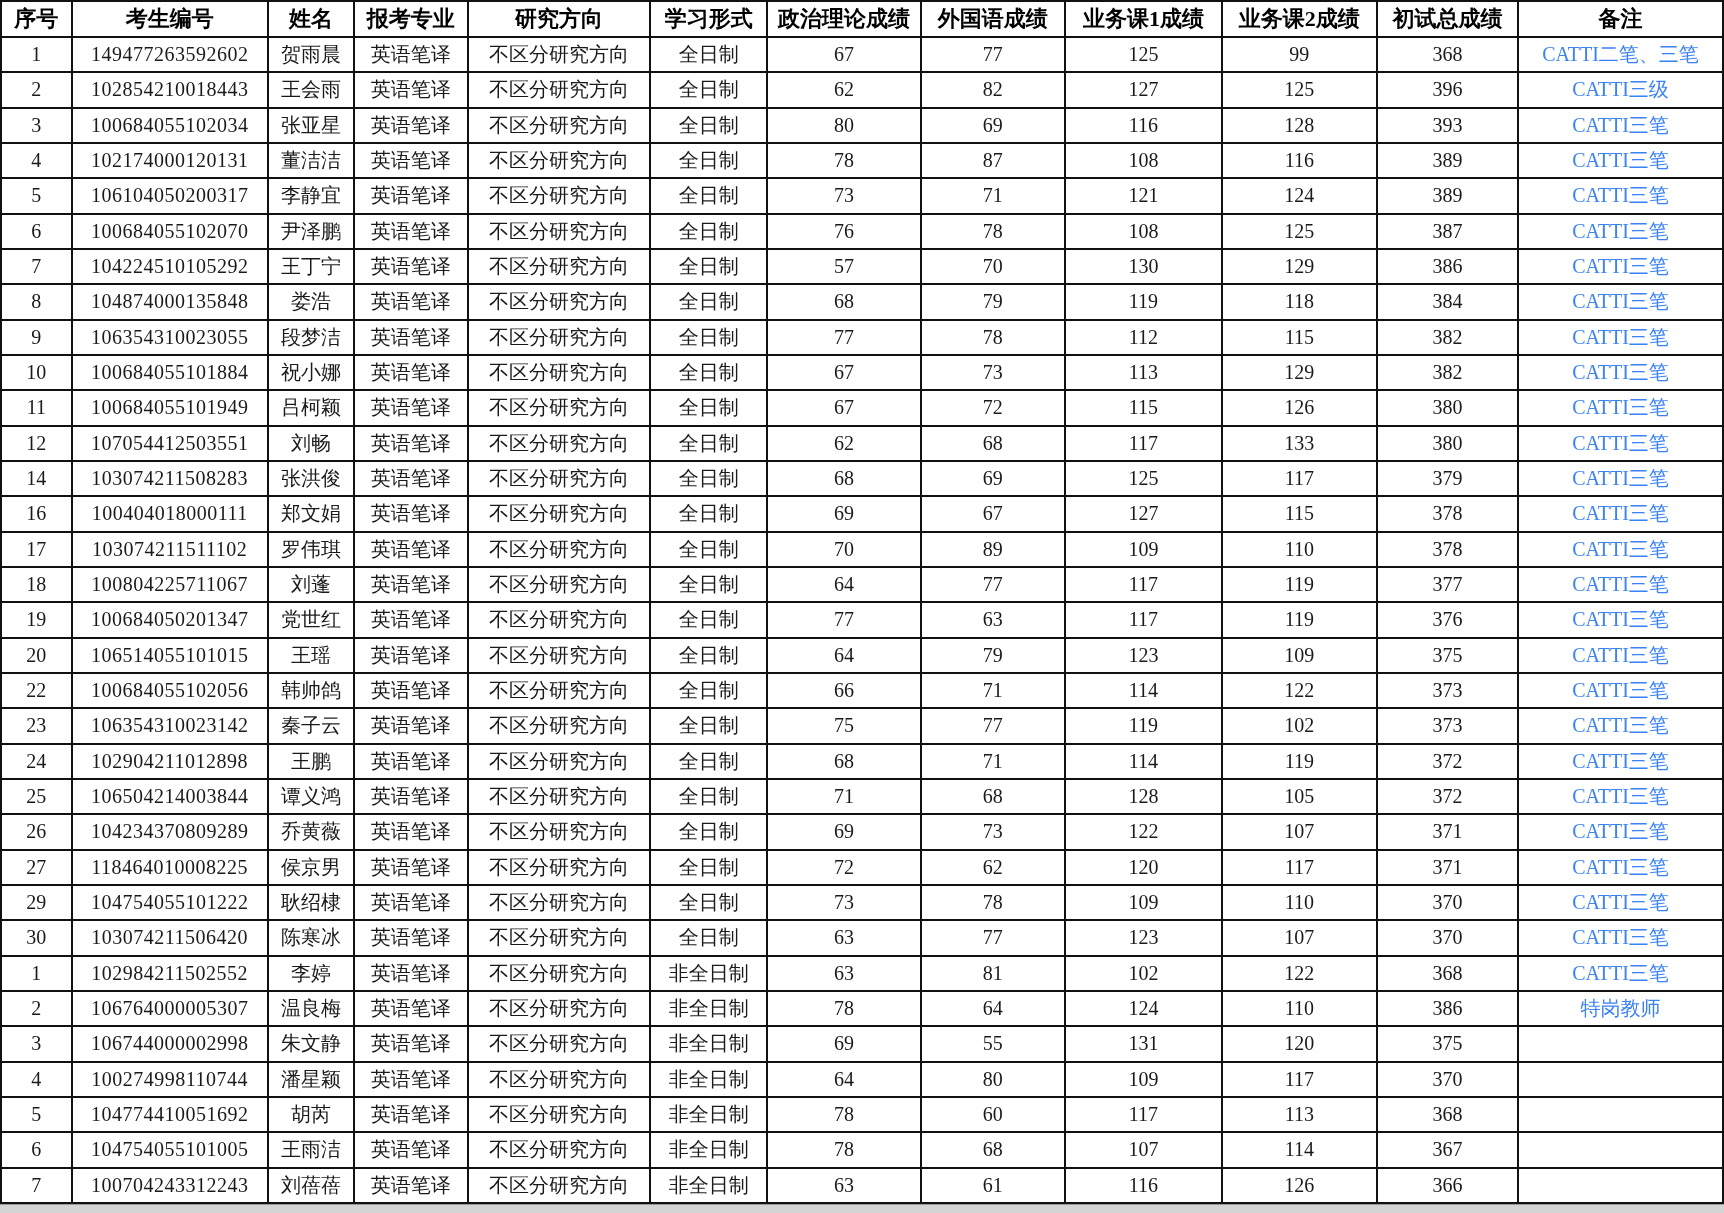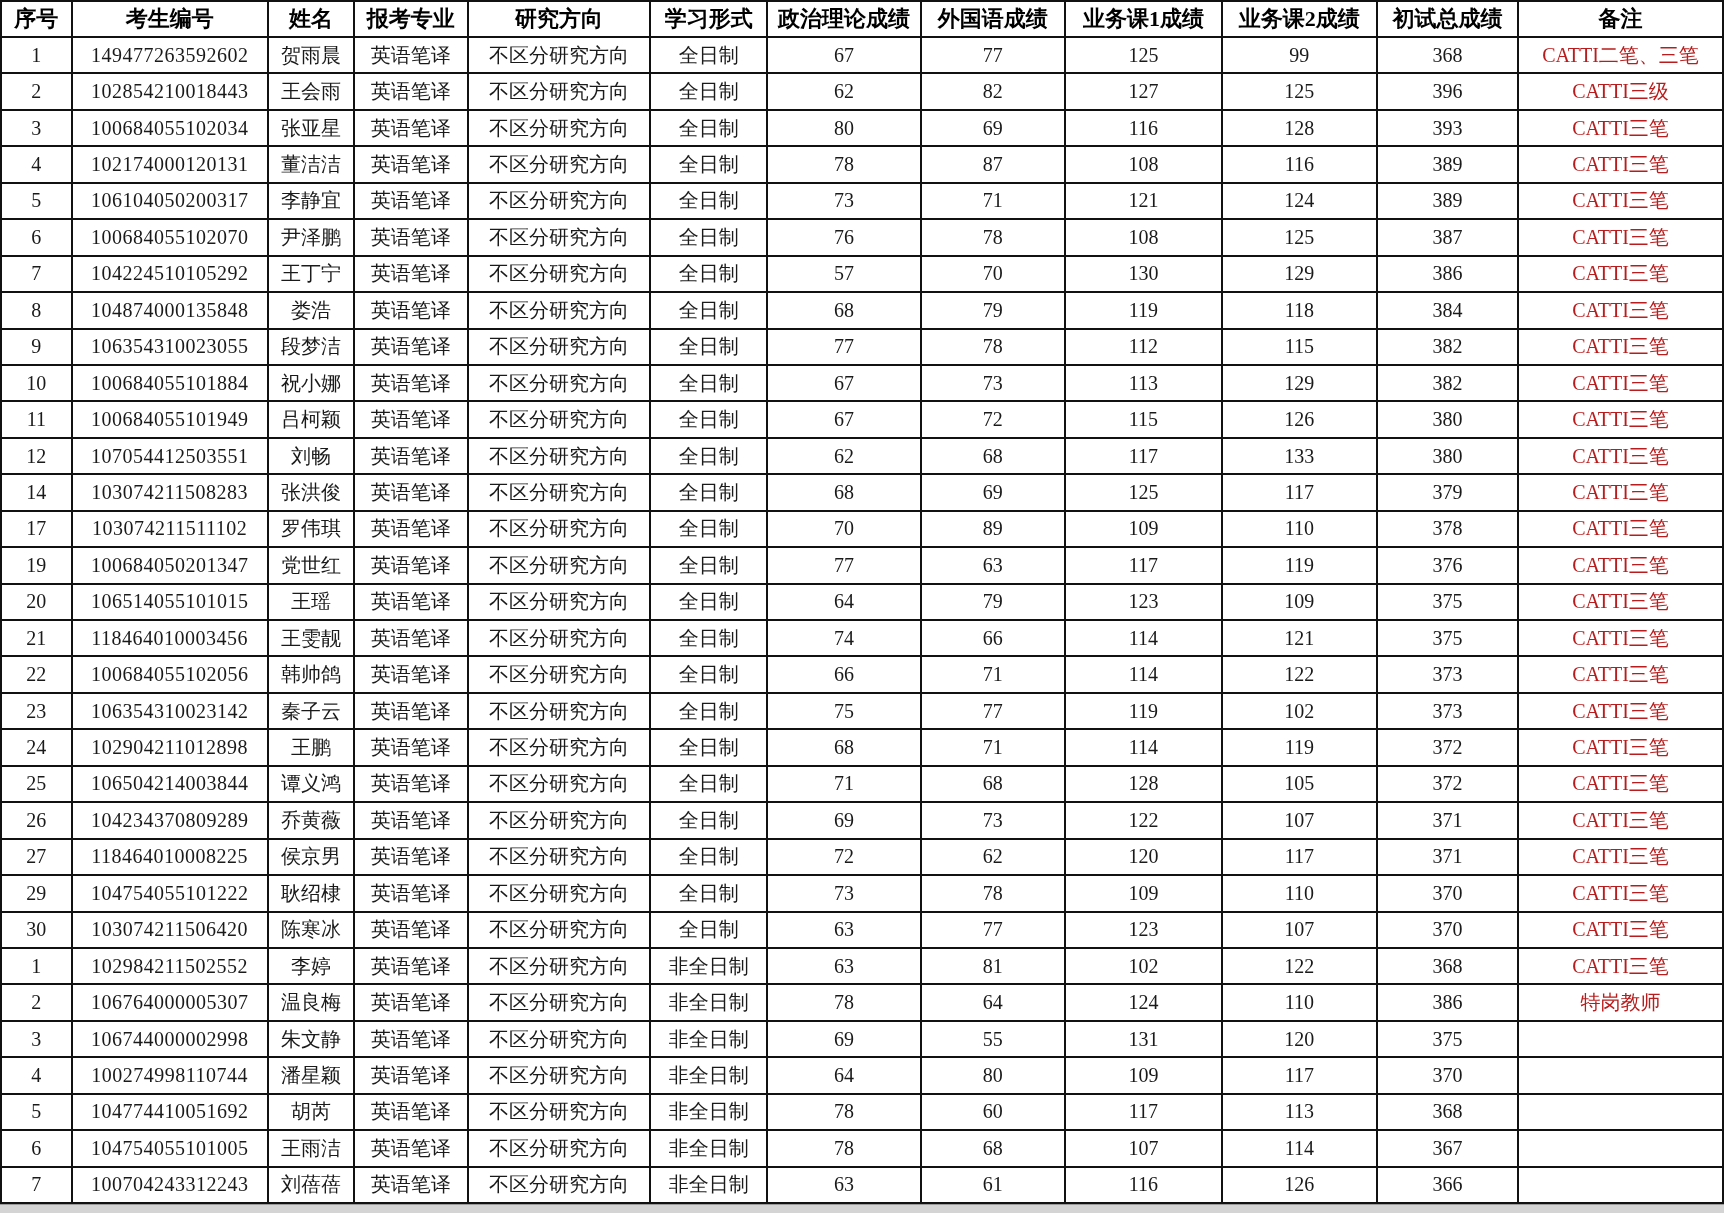--- a/index.html
+++ b/index.html
@@ -35,21 +35,21 @@
     font-size: 22px;
     font-weight: bold;
     height: 34px;
     color: #000000;
   }
   #score-table td {
     font-size: 20px;
     font-weight: normal;
   }
   #score-table td.col-remark {
-    color: #b91c1c;
+    color: #3b82f6;
     margin-left: 28px;
   }
   #score-table td.col-id {
     letter-spacing: 0.5px;
   }
   #bottom-strip {
     width: 1724px;
     height: 9px;
     background: #d4d4d4;
     border-top: 1px solid #9a9a9a;
@@ -267,34 +267,62 @@
           <td class="col-direction">不区分研究方向</td>
           <td class="col-form">全日制</td>
           <td class="col-politics">68</td>
           <td class="col-foreign">69</td>
           <td class="col-course1">125</td>
           <td class="col-course2">117</td>
           <td class="col-total">379</td>
           <td class="col-remark">CATTI三笔</td>
         </tr>
         <tr>
+          <td class="col-xh">16</td>
+          <td class="col-id">100404018000111</td>
+          <td class="col-name">郑文娟</td>
+          <td class="col-major">英语笔译</td>
+          <td class="col-direction">不区分研究方向</td>
+          <td class="col-form">全日制</td>
+          <td class="col-politics">69</td>
+          <td class="col-foreign">67</td>
+          <td class="col-course1">127</td>
+          <td class="col-course2">115</td>
+          <td class="col-total">378</td>
+          <td class="col-remark">CATTI三笔</td>
+        </tr>
+        <tr>
           <td class="col-xh">17</td>
           <td class="col-id">103074211511102</td>
           <td class="col-name">罗伟琪</td>
           <td class="col-major">英语笔译</td>
           <td class="col-direction">不区分研究方向</td>
           <td class="col-form">全日制</td>
           <td class="col-politics">70</td>
           <td class="col-foreign">89</td>
           <td class="col-course1">109</td>
           <td class="col-course2">110</td>
           <td class="col-total">378</td>
           <td class="col-remark">CATTI三笔</td>
         </tr>
         <tr>
+          <td class="col-xh">18</td>
+          <td class="col-id">100804225711067</td>
+          <td class="col-name">刘蓬</td>
+          <td class="col-major">英语笔译</td>
+          <td class="col-direction">不区分研究方向</td>
+          <td class="col-form">全日制</td>
+          <td class="col-politics">64</td>
+          <td class="col-foreign">77</td>
+          <td class="col-course1">117</td>
+          <td class="col-course2">119</td>
+          <td class="col-total">377</td>
+          <td class="col-remark">CATTI三笔</td>
+        </tr>
+        <tr>
           <td class="col-xh">19</td>
           <td class="col-id">100684050201347</td>
           <td class="col-name">党世红</td>
           <td class="col-major">英语笔译</td>
           <td class="col-direction">不区分研究方向</td>
           <td class="col-form">全日制</td>
           <td class="col-politics">77</td>
           <td class="col-foreign">63</td>
           <td class="col-course1">117</td>
           <td class="col-course2">119</td>
@@ -305,34 +333,20 @@
           <td class="col-xh">20</td>
           <td class="col-id">106514055101015</td>
           <td class="col-name">王瑶</td>
           <td class="col-major">英语笔译</td>
           <td class="col-direction">不区分研究方向</td>
           <td class="col-form">全日制</td>
           <td class="col-politics">64</td>
           <td class="col-foreign">79</td>
           <td class="col-course1">123</td>
           <td class="col-course2">109</td>
-          <td class="col-total">375</td>
-          <td class="col-remark">CATTI三笔</td>
-        </tr>
-        <tr>
-          <td class="col-xh">21</td>
-          <td class="col-id">118464010003456</td>
-          <td class="col-name">王雯靓</td>
-          <td class="col-major">英语笔译</td>
-          <td class="col-direction">不区分研究方向</td>
-          <td class="col-form">全日制</td>
-          <td class="col-politics">74</td>
-          <td class="col-foreign">66</td>
-          <td class="col-course1">114</td>
-          <td class="col-course2">121</td>
           <td class="col-total">375</td>
           <td class="col-remark">CATTI三笔</td>
         </tr>
         <tr>
           <td class="col-xh">22</td>
           <td class="col-id">100684055102056</td>
           <td class="col-name">韩帅鸽</td>
           <td class="col-major">英语笔译</td>
           <td class="col-direction">不区分研究方向</td>
           <td class="col-form">全日制</td>

